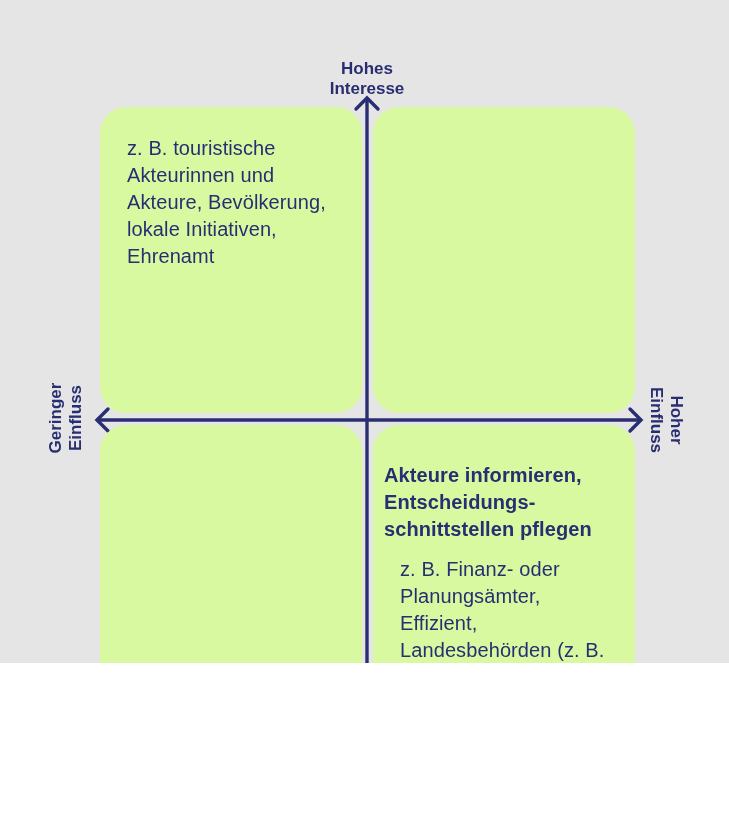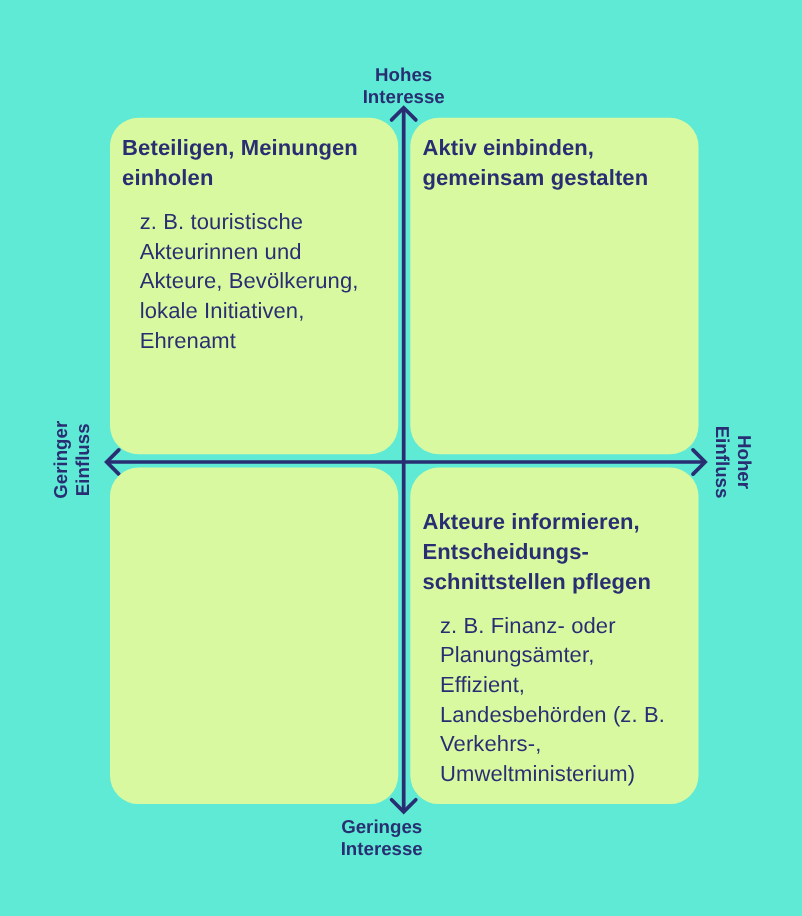--- a/index.html
+++ b/index.html
@@ -2,22 +2,22 @@
 <html style="--ink: #292e72; --card-bg: #d9f9a1;"><head>
 <meta charset="utf-8">
 <style>
   :root{
     --ink:#292e72;
     --card-bg:#d9f9a1;
   }
   html,body{margin:0;padding:0;background:#ffffff;}
   .canvas{
     position:relative;
-    width:729px;height:833px;
-    background:#5eead4;
+    width:729px;height:663px;
+    background:#e5e5e5;
     font-family:"Liberation Sans", sans-serif;
     overflow:hidden;
   }
   .axes{
     position:absolute;left:0;top:0;width:729px;height:833px;
     pointer-events:none;
   }
   .axes line,.axes polyline{
     stroke:var(--ink);
     stroke-width:3.4;
@@ -93,26 +93,24 @@
     <span>Geringer</span>
     <span>Einfluss</span>
   </div>
 
   <div class="axis-label right">
     <span>Hoher</span>
     <span>Einfluss</span>
   </div>
 
   <section class="card tl">
-    <h3 class="card-title">Beteiligen, Meinungen einholen</h3>
     <p class="card-body">z. B. touristische Akteurinnen und Akteure, Bevölkerung, lokale Initiativen, Ehrenamt</p>
   </section>
 
   <section class="card tr">
-    <h3 class="card-title">Aktiv einbinden, gemeinsam gestalten</h3>
   </section>
 
   <section class="card bl">
   </section>
 
   <section class="card br">
     <h3 class="card-title">Akteure informieren, Entscheidungs-schnittstellen pflegen</h3>
     <p class="card-body">z. B. Finanz- oder Planungsämter, Effizient, Landesbehörden (z. B. Verkehrs-, Umweltministerium)</p>
   </section>
 

